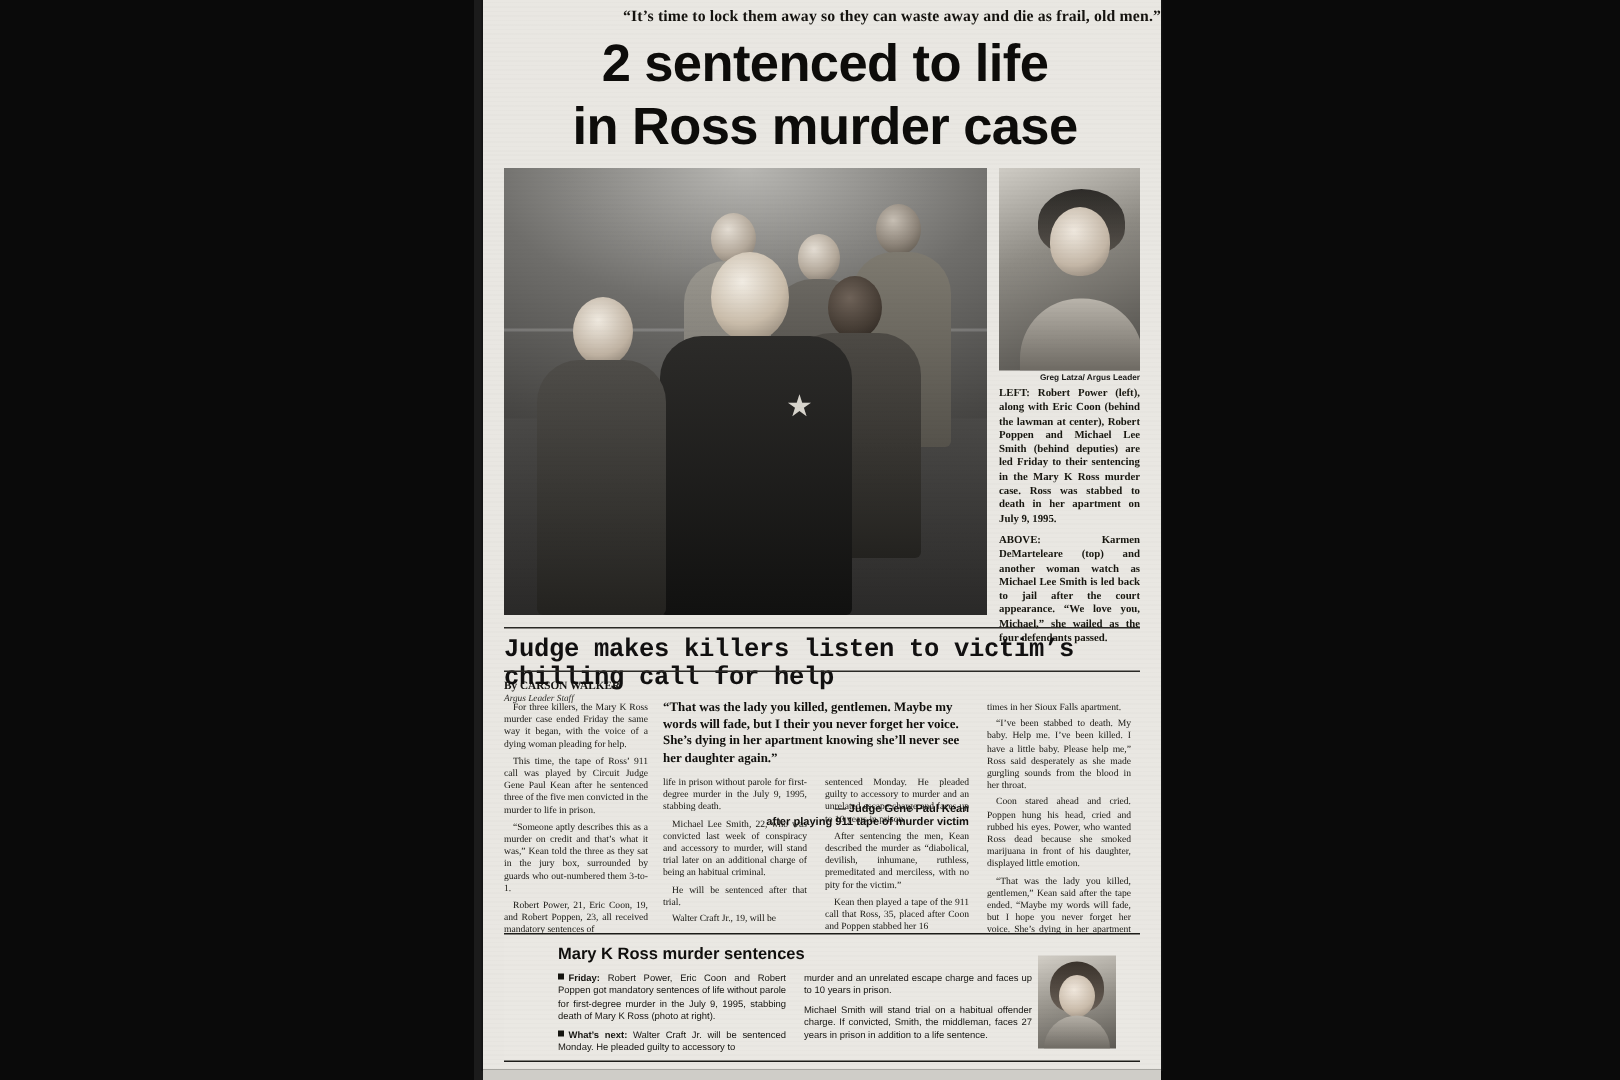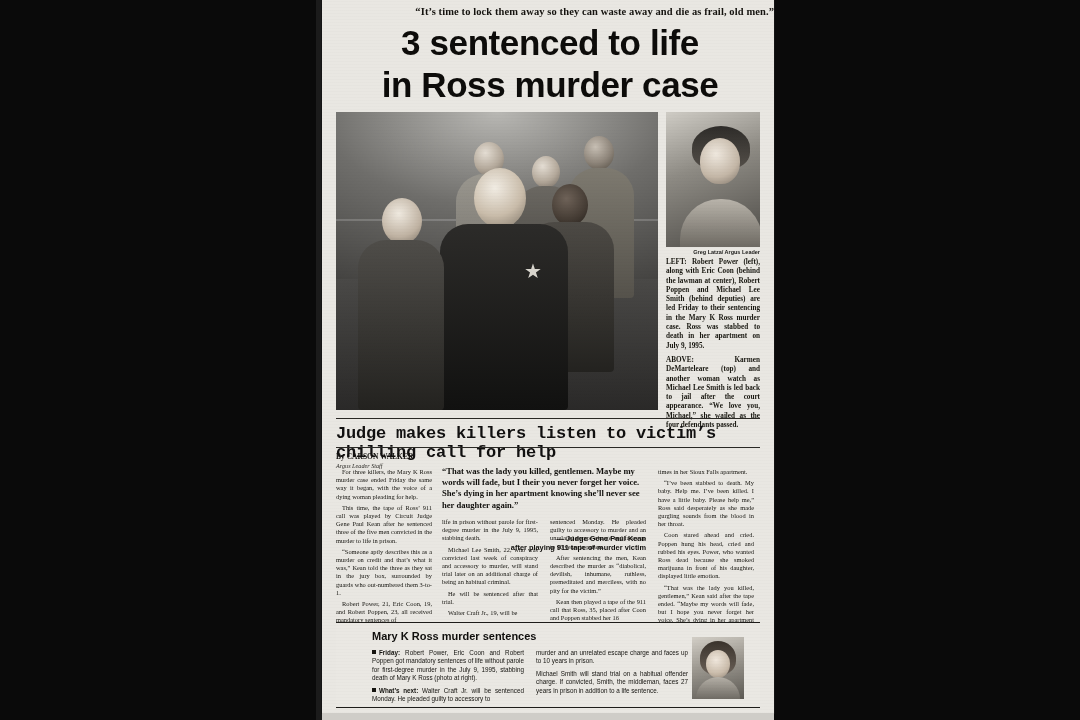--- a/index.html
+++ b/index.html
@@ -316,21 +316,21 @@
 
 <div id="page">
 
   <div id="left-edge"></div>
 
   <div id="paper">
 
     <div class="kicker">“It’s time to lock them away so they can waste away and die as frail, old men.”</div>
 
     <div class="headline">
-      <span class="l1">3 sentenced to life</span>
+      <span class="l1">2 sentenced to life</span>
       <span class="l2">in Ross murder case</span>
     </div>
 
     <div id="main-photo" class="photo">
       <div class="wallline"></div>
       <div class="floor"></div>
 
       <div class="figure">
         <div class="head" style="left:138px; top:30px; width:30px; height:34px;"></div>
         <div class="body light" style="left:120px; top:62px; width:68px; height:120px;"></div>

